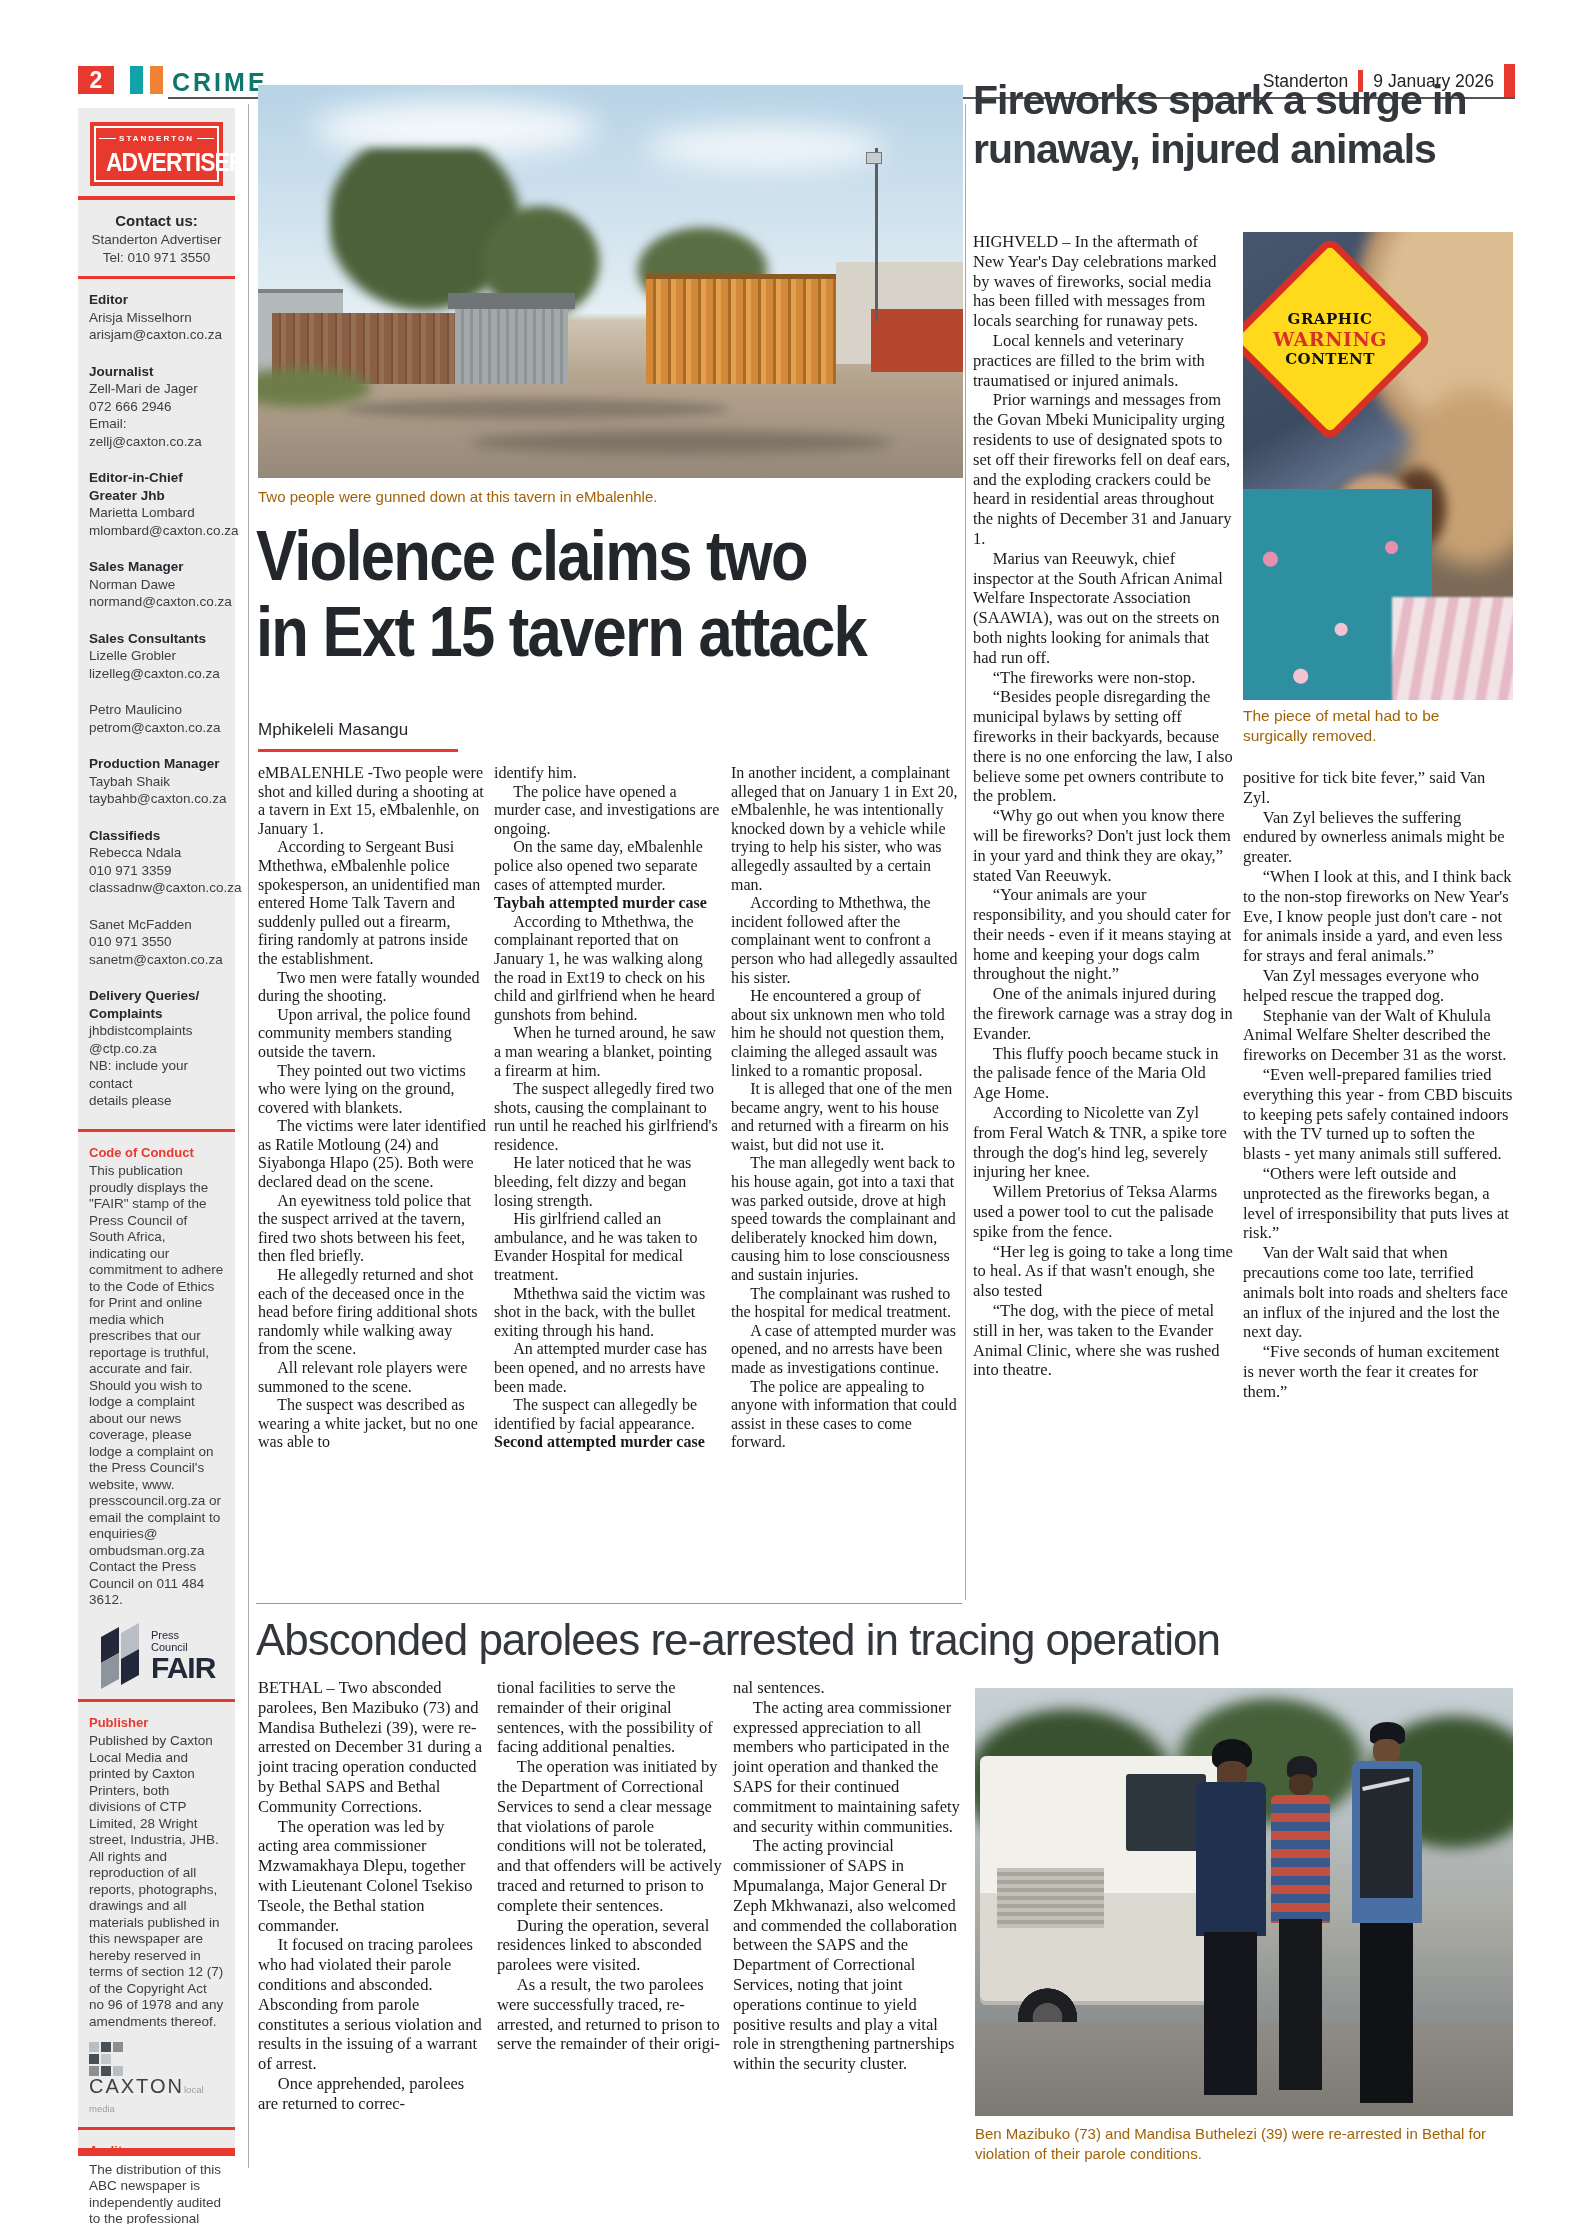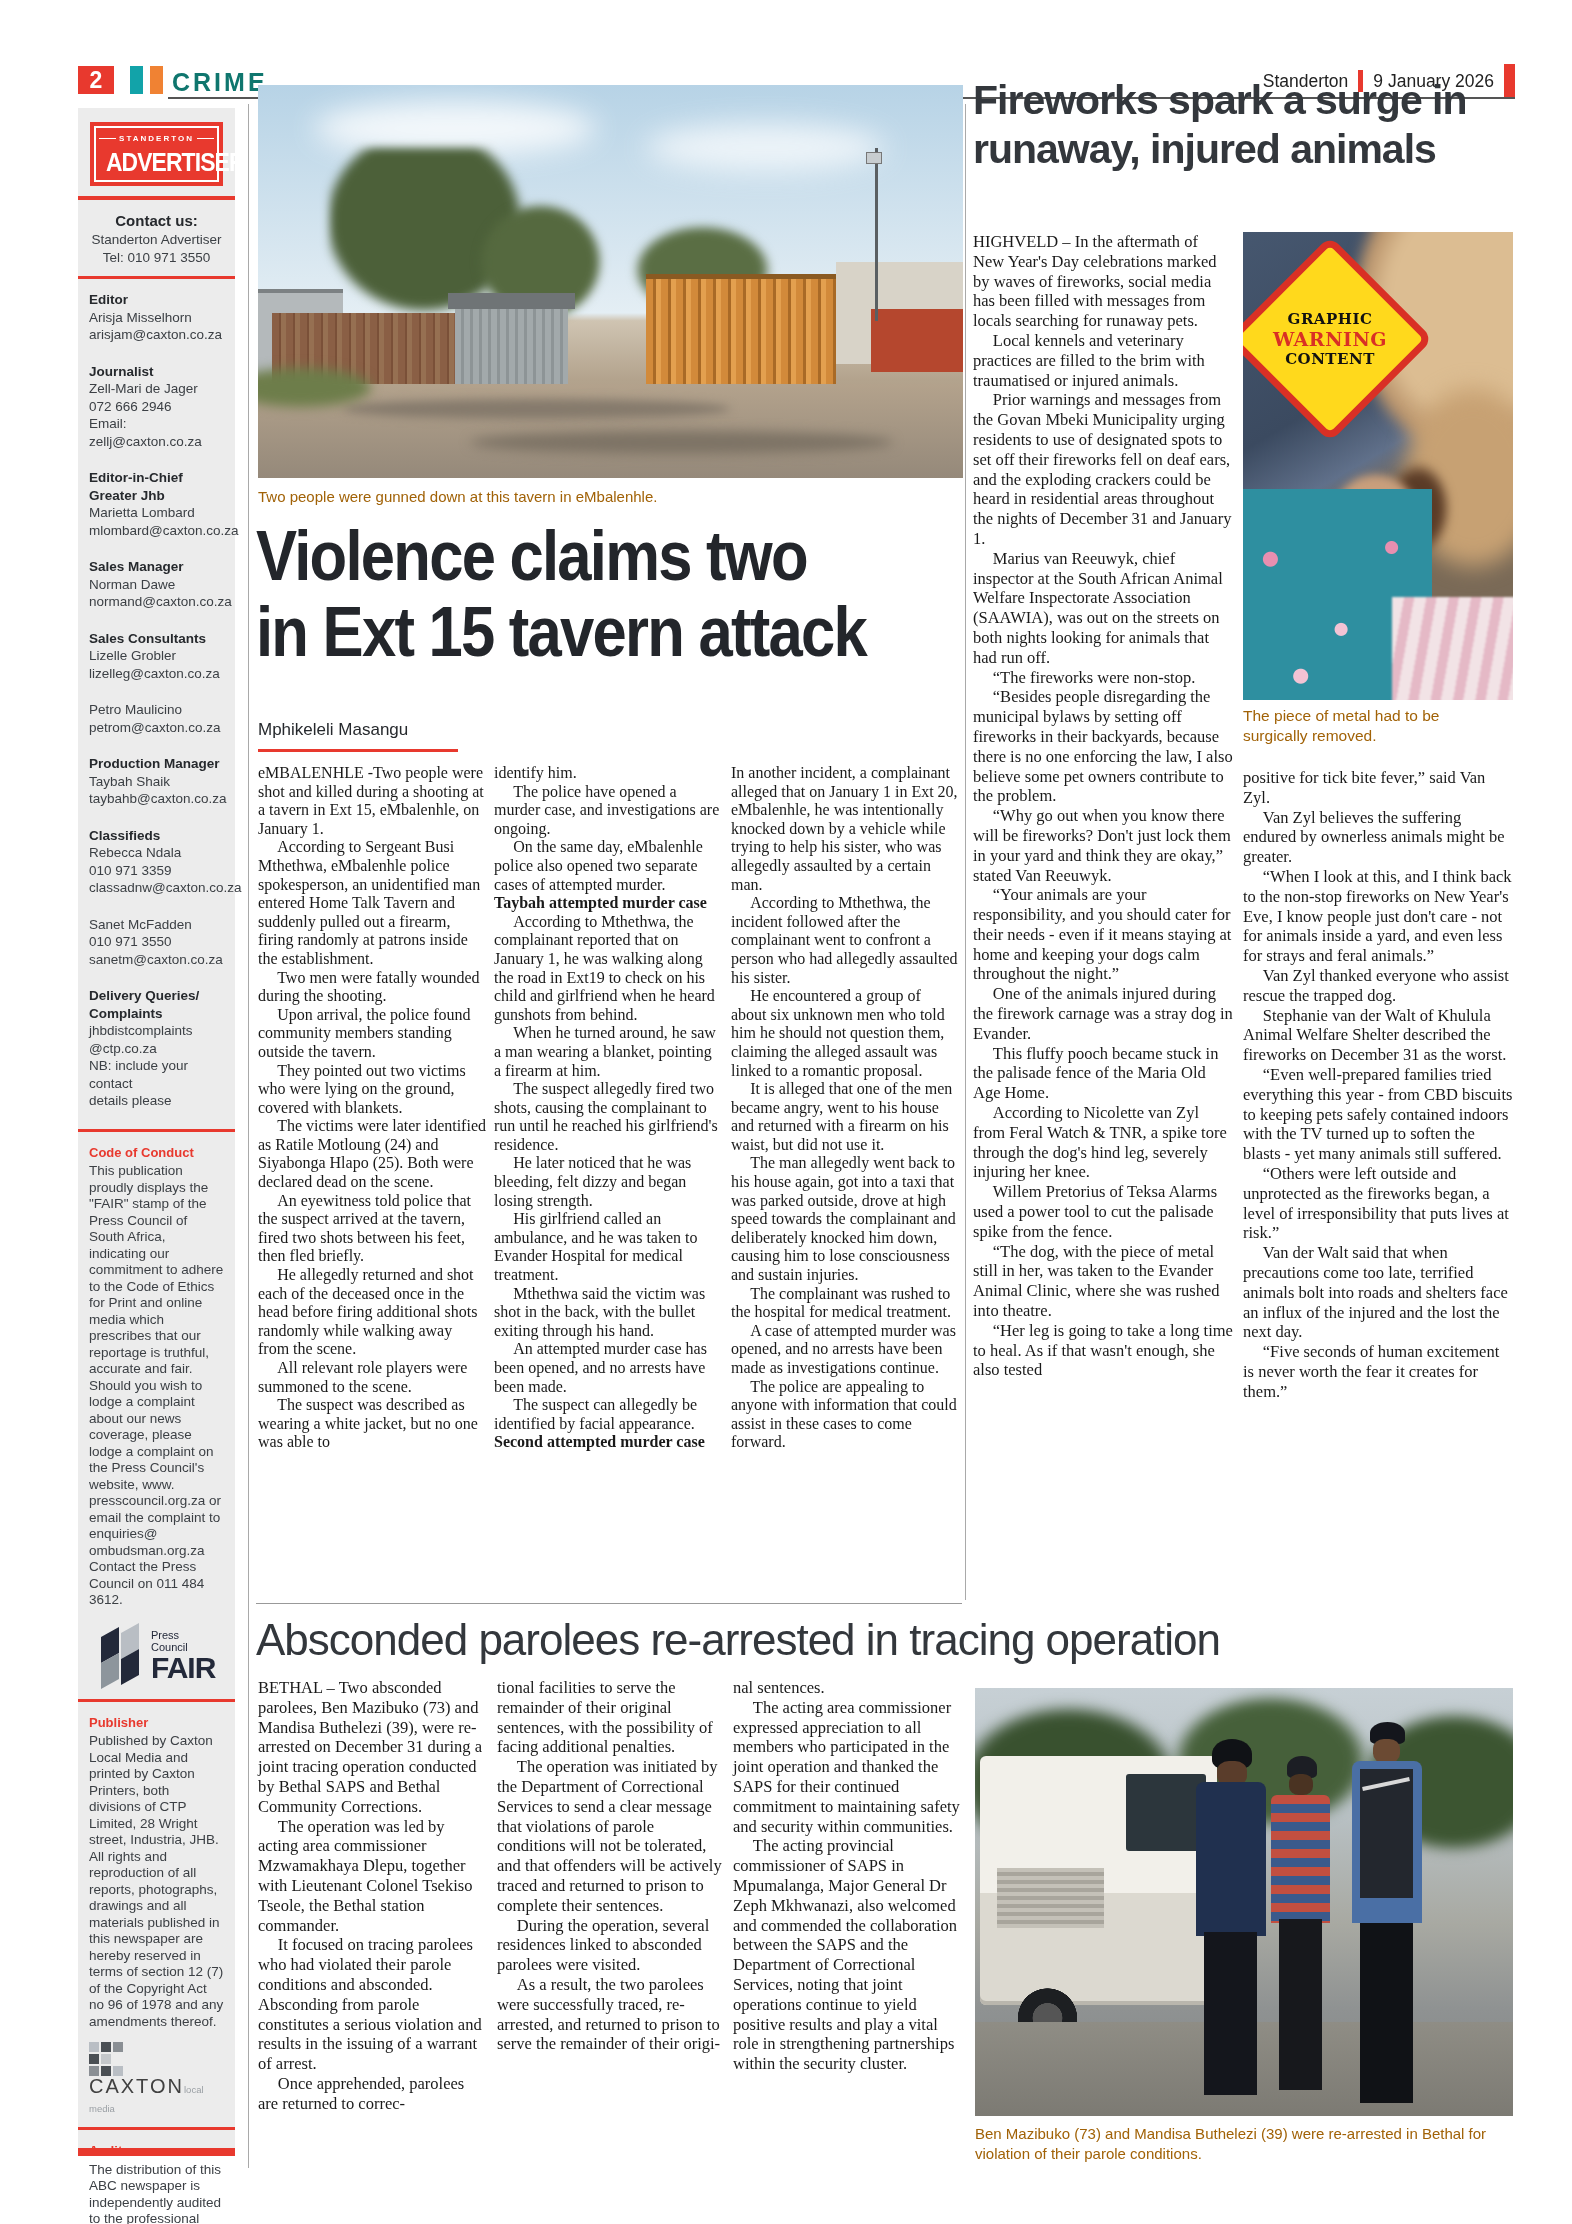--- a/index.html
+++ b/index.html
@@ -300,22 +300,22 @@
       <p class="para">Prior warnings and messages from the Govan Mbeki Municipality urging residents to use of designated spots to set off their fireworks fell on deaf ears, and the exploding crackers could be heard in residential areas throughout the nights of December 31 and January 1.</p>
       <p class="para">Marius van Reeuwyk, chief inspector at the South African Animal Welfare Inspectorate Association (SAAWIA), was out on the streets on both nights looking for animals that had run off.</p>
       <p class="para">“The fireworks were non-stop.</p>
       <p class="para">“Besides people disregarding the municipal bylaws by setting off fireworks in their backyards, because there is no one enforcing the law, I also believe some pet owners contribute to the problem.</p>
       <p class="para">“Why go out when you know there will be fireworks? Don't just lock them in your yard and think they are okay,” stated Van Reeuwyk.</p>
       <p class="para">“Your animals are your responsibility, and you should cater for their needs - even if it means staying at home and keeping your dogs calm throughout the night.”</p>
       <p class="para">One of the animals injured during the firework carnage was a stray dog in Evander.</p>
       <p class="para">This fluffy pooch became stuck in the palisade fence of the Maria Old Age Home.</p>
       <p class="para">According to Nicolette van Zyl from Feral Watch &amp; TNR, a spike tore through the dog's hind leg, severely injuring her knee.</p>
       <p class="para">Willem Pretorius of Teksa Alarms used a power tool to cut the palisade spike from the fence.</p>
+      <p class="para">“Her leg is going to take a long time to heal. As if that wasn't enough, she also tested</p>
       <p class="para">“The dog, with the piece of metal still in her, was taken to the Evander Animal Clinic, where she was rushed into theatre.</p>
-      <p class="para">“Her leg is going to take a long time to heal. As if that wasn't enough, she also tested</p>
     </div>
   <div class="dog-photo">
     <div class="dp" style="left:40%;top:-6%;width:75%;height:55%;background:radial-gradient(ellipse at 60% 40%,#dcbd92 0 50%,#b8926a 65%,transparent 72%);filter:blur(6px)"></div>
     <div class="dp" style="left:55%;top:30%;width:60%;height:45%;background:radial-gradient(ellipse at 50% 50%,#c7a173 0 50%,transparent 68%);filter:blur(8px)"></div>
     <div class="dp" style="left:52%;top:48%;width:26%;height:22%;background:radial-gradient(ellipse,#5a3b26 0 45%,transparent 65%);filter:blur(4px)"></div>
     <div class="dp" style="left:34%;top:52%;width:30%;height:16%;background:#c99f7c;border-radius:50%;filter:blur(4px)"></div>
     <div class="dp" style="left:-5%;top:55%;width:75%;height:50%;background:radial-gradient(circle at 20% 30%,#e88fb0 0 7px,transparent 8px),radial-gradient(circle at 55% 60%,#f3c3d4 0 6px,transparent 7px),radial-gradient(circle at 80% 25%,#e88fb0 0 6px,transparent 7px),radial-gradient(circle at 35% 80%,#f3c3d4 0 7px,transparent 8px),#2e8fa0"></div>
     <div class="dp" style="left:55%;top:78%;width:50%;height:25%;background:repeating-linear-gradient(100deg,#f2e3e6 0 12px,#e5b9c6 12px 22px);filter:blur(1px)"></div>
     <div class="warn">
       <div class="warn-in">
@@ -324,21 +324,21 @@
         <div class="warn-l3">CONTENT</div>
       </div>
     </div>
   </div>
   <div class="caption" style="left:1243px;top:706px;width:262px;font-size:15.5px;line-height:20px;">The piece of metal had to be surgically removed.</div>
   <div class="col f-col" style="left:1243px;top:768px;width:270px;">
 
   <p class="para p0">positive for tick bite fever,” said Van Zyl.</p>
       <p class="para">Van Zyl believes the suffering endured by ownerless animals might be greater.</p>
       <p class="para">“When I look at this, and I think back to the non-stop fireworks on New Year's Eve, I know people just don't care - not for animals inside a yard, and even less for strays and feral animals.”</p>
-      <p class="para">Van Zyl thanked everyone who assist rescue the trapped dog.</p>
+      <p class="para">Van Zyl messages everyone who helped rescue the trapped dog.</p>
       <p class="para">Stephanie van der Walt of Khulula Animal Welfare Shelter described the fireworks on December 31 as the worst.</p>
       <p class="para">“Even well-prepared families tried everything this year - from CBD biscuits to keeping pets safely contained indoors with the TV turned up to soften the blasts - yet many animals still suffered.</p>
       <p class="para">“Others were left outside and unprotected as the fireworks began, a level of irresponsibility that puts lives at risk.”</p>
       <p class="para">Van der Walt said that when precautions come too late, terrified animals bolt into roads and shelters face an influx of the injured and the lost the next day.</p>
       <p class="para">“Five seconds of human excitement is never worth the fear it creates for them.”</p>
     </div>
 
   <div class="headline3">Absconded parolees re-arrested in tracing operation</div>
   <div class="col b-col" style="left:258px;top:1678px;">
 

